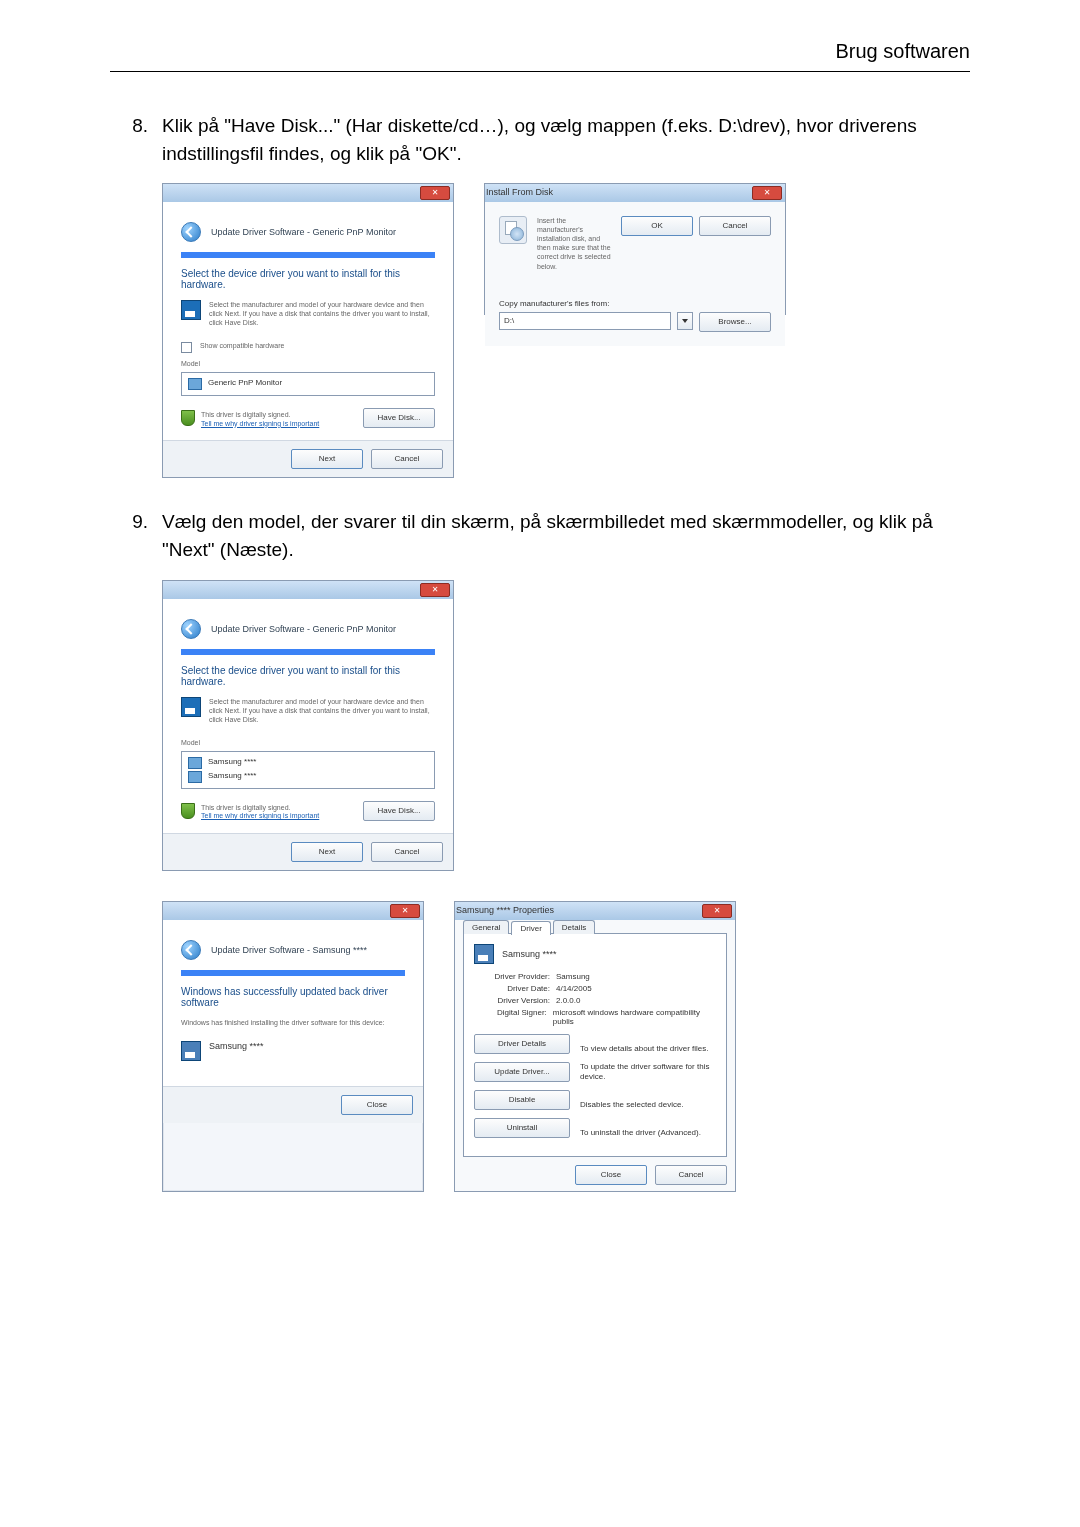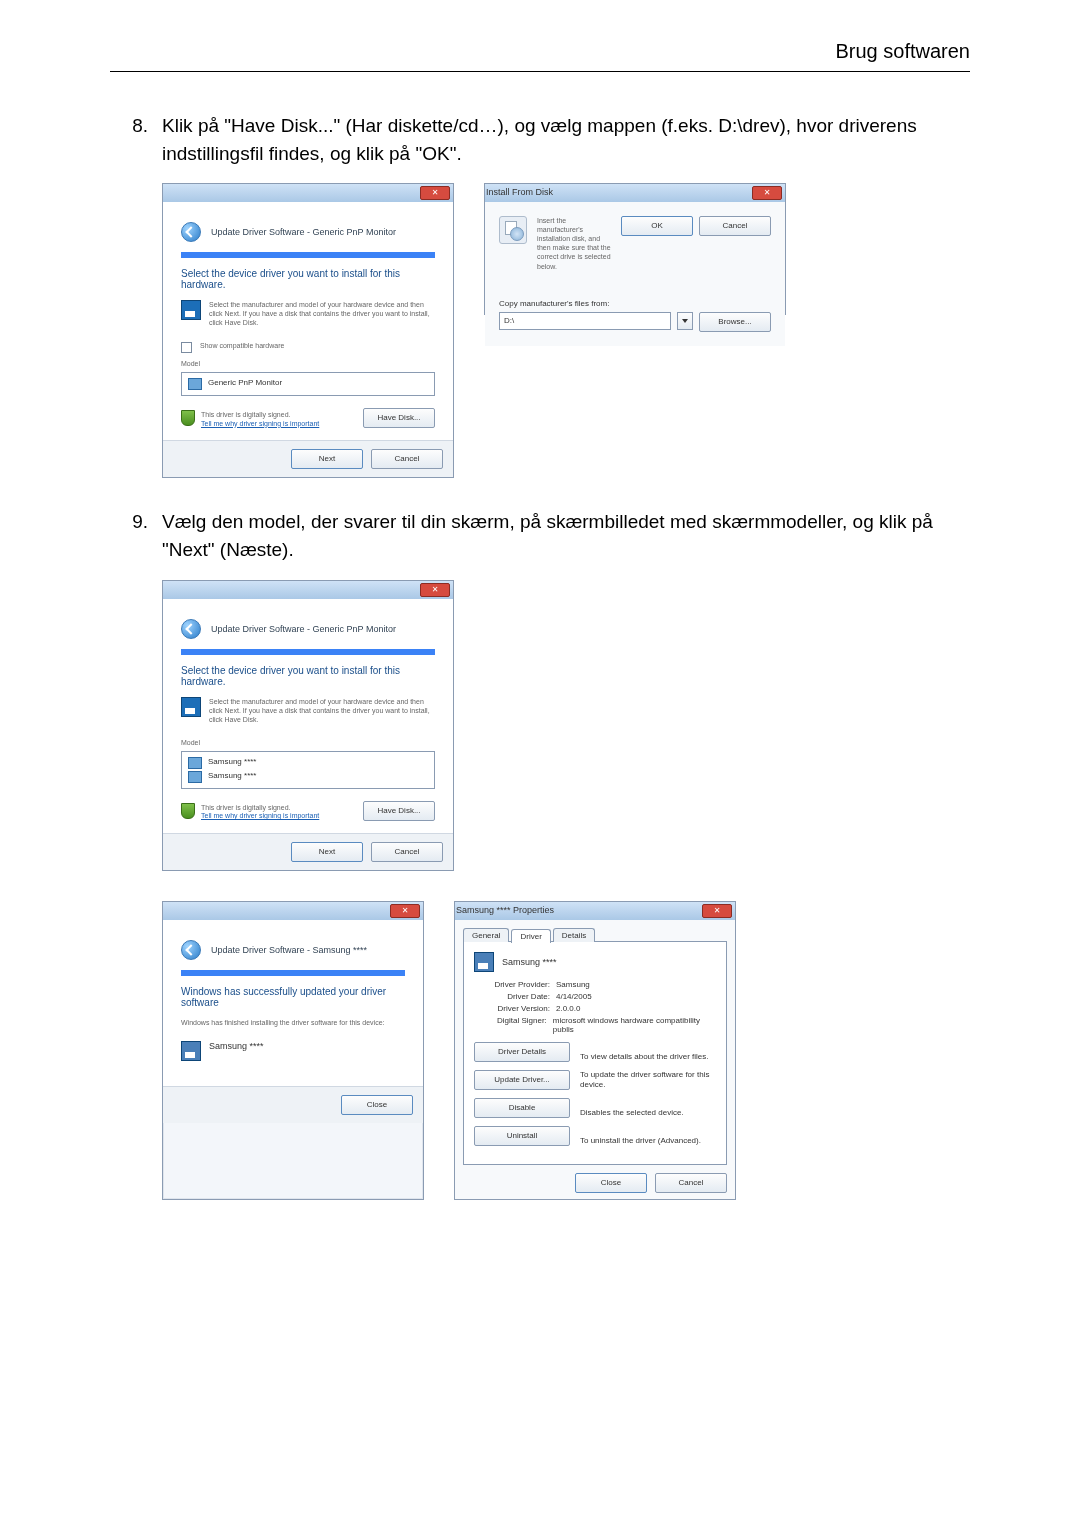--- a/index.html
+++ b/index.html
@@ -191,38 +191,38 @@
 
     <div class="dlg" style="width:260px">
       <div class="dlg-top">
           <div class="close">✕</div>
         </div>
       <div class="dlg-body" style="min-height:140px">
         <div class="wiz-hdr">
           <div class="nav-ball"></div>
           <div class="wiz-title">Update Driver Software - Samsung ****</div>
         </div>
-        <div class="blue-hd">Windows has successfully updated your driver software</div>
+        <div class="blue-hd">Windows has successfully updated back driver software</div>
         <div class="tiny">Windows has finished installing the driver software for this device:</div>
         <div class="row" style="margin-top:14px">
           <div class="icon-floppy" style="background:#4a7fb8"></div>
           <div style="font-size:9px">Samsung ****</div>
         </div>
       </div>
       <div class="btnbar">
         <div class="btn primary">Close</div>
       </div>
     </div>
 
     <div class="dlg" style="width:280px">
       <div class="dlg-top">
         <div class="ttl">Samsung **** Properties</div>
         <div class="close">✕</div>
       </div>
-      <div style="padding:8px 8px 4px 8px;background:#f7f9fb">
+      <div style="padding:0 8px 4px 8px;background:#f7f9fb">
         <div class="tabs">
           <div class="tab">General</div>
           <div class="tab act">Driver</div>
           <div class="tab">Details</div>
         </div>
         <div class="tabpane">
           <div class="row" style="align-items:center;margin-bottom:8px">
             <div class="icon-floppy" style="background:#4a7fb8"></div>
             <div style="font-size:9px">Samsung ****</div>
           </div>

